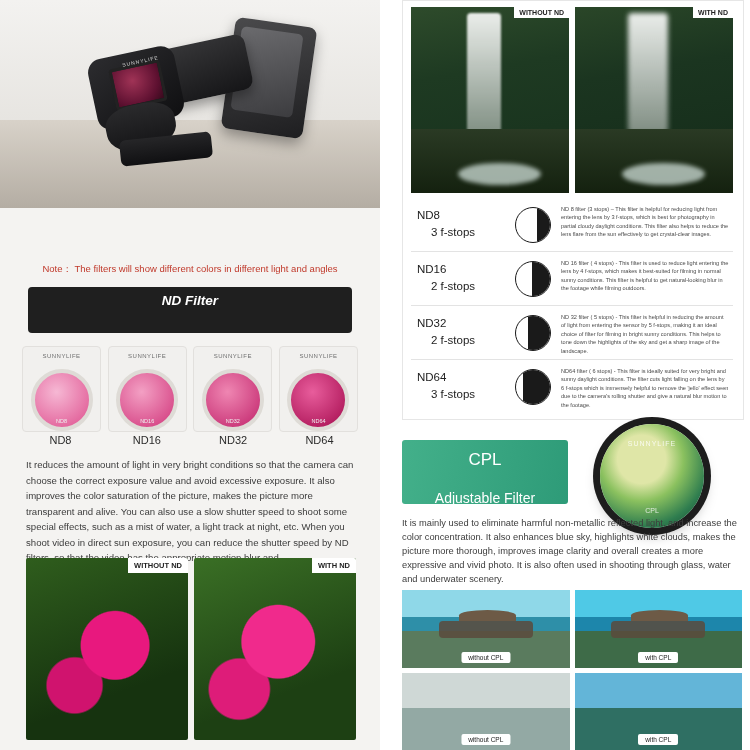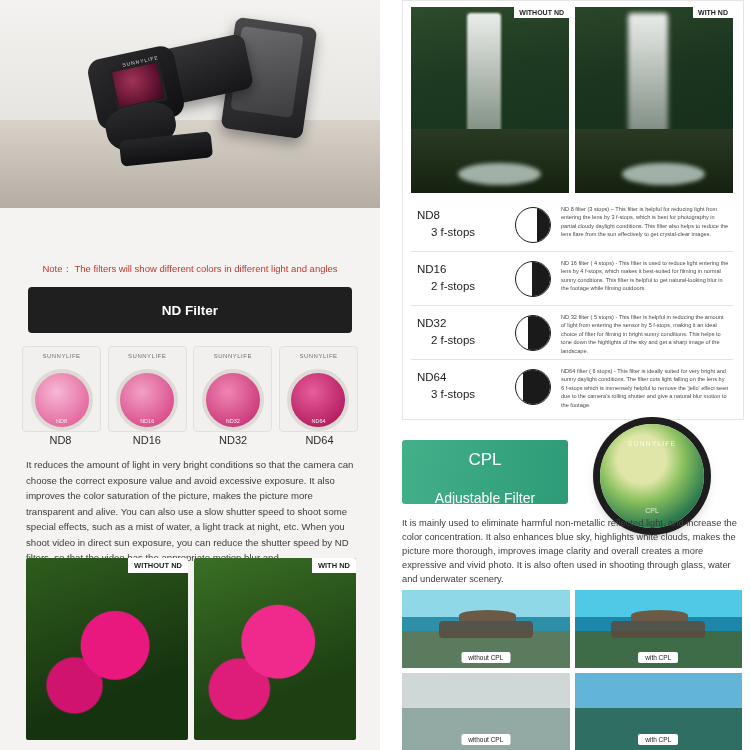--- a/index.html
+++ b/index.html
@@ -82,21 +82,21 @@
   }
   .note-line{
     position:absolute;left:0;top:55px;width:380px;text-align:center;
     font-size:9.5px;color:#c0392b;
   }
 
   .nd-header{
     position:absolute;left:28px;top:79px;width:324px;height:46px;
     background:#1f1f1f;border-radius:4px;color:#fff;text-align:center;
   }
-  .nd-header .h1{font-size:13.5px;font-weight:bold;margin-top:16px;}
+  .nd-header .h1{font-size:13.5px;font-weight:bold;margin-top:6px;font-style:italic;}
   .nd-header .h2{font-size:10.5px;margin-top:4px;font-weight:normal;}
 
   .filter-row{
     position:absolute;left:22px;top:138px;width:336px;height:84px;
     display:flex;justify-content:space-between;
   }
   .filter-chip{
     width:77px;height:84px;background:#f1f0ee;border:1px solid #e2e0dd;
     border-radius:4px;position:relative;overflow:hidden;
   }

